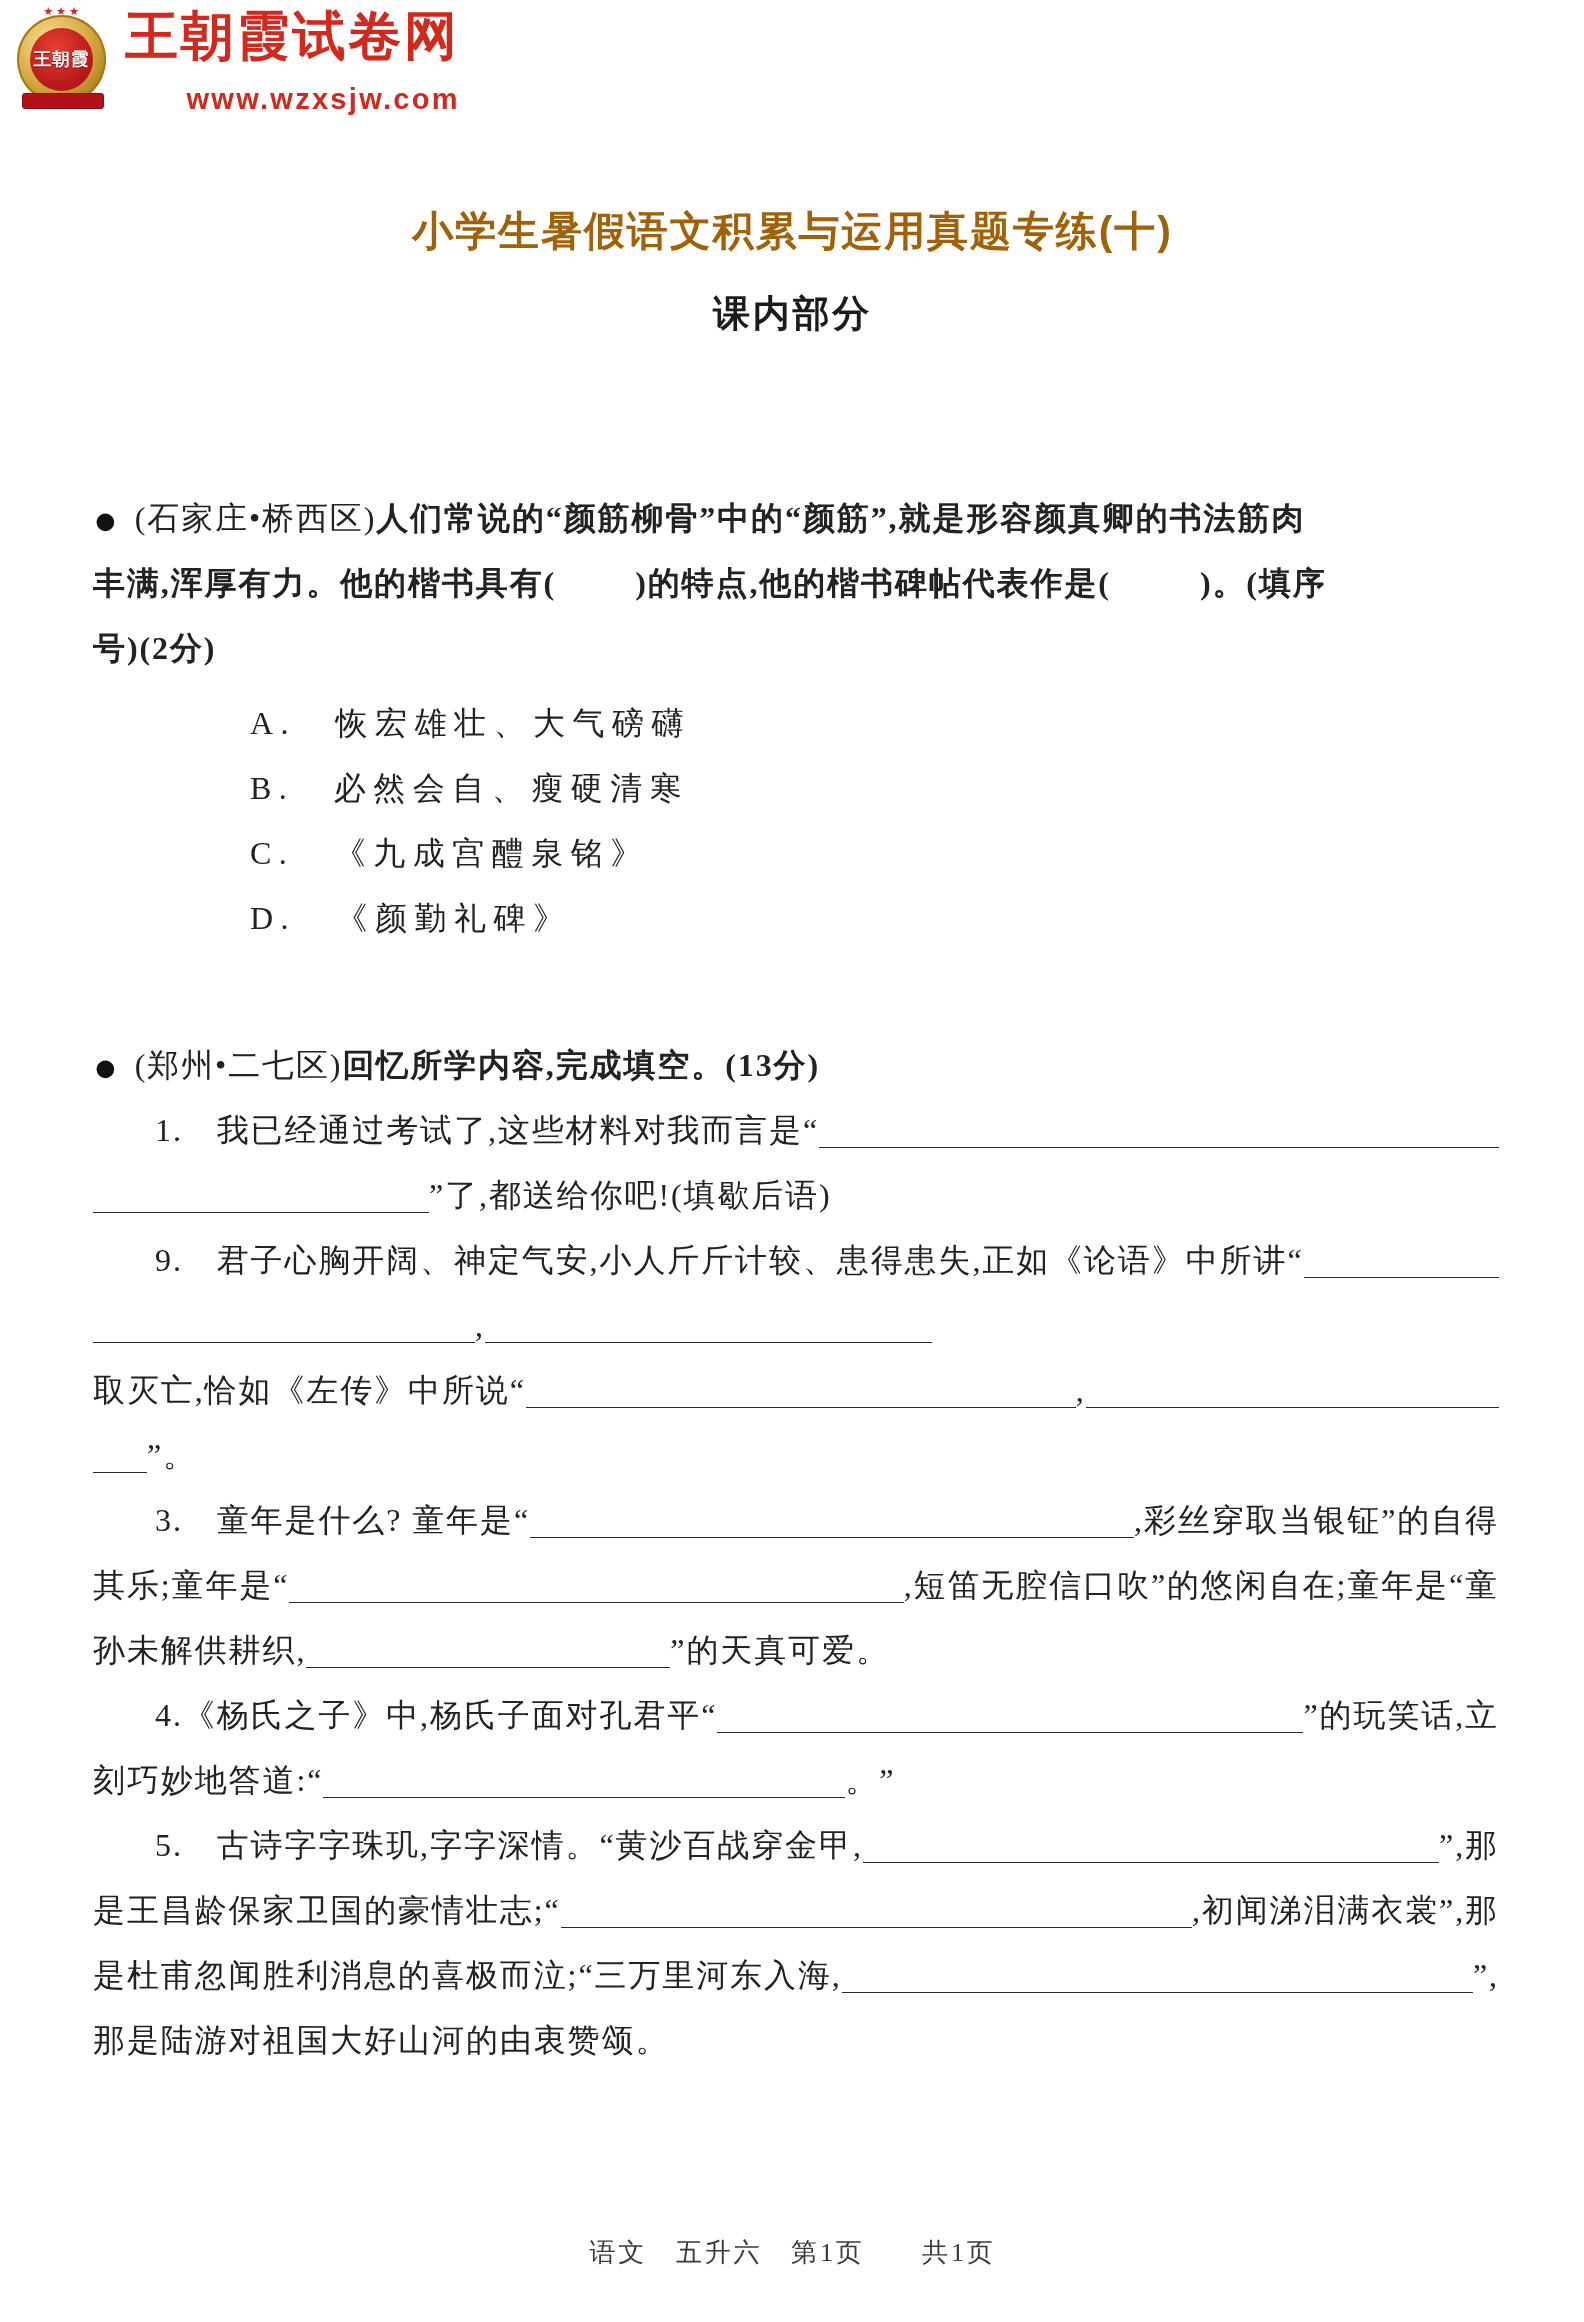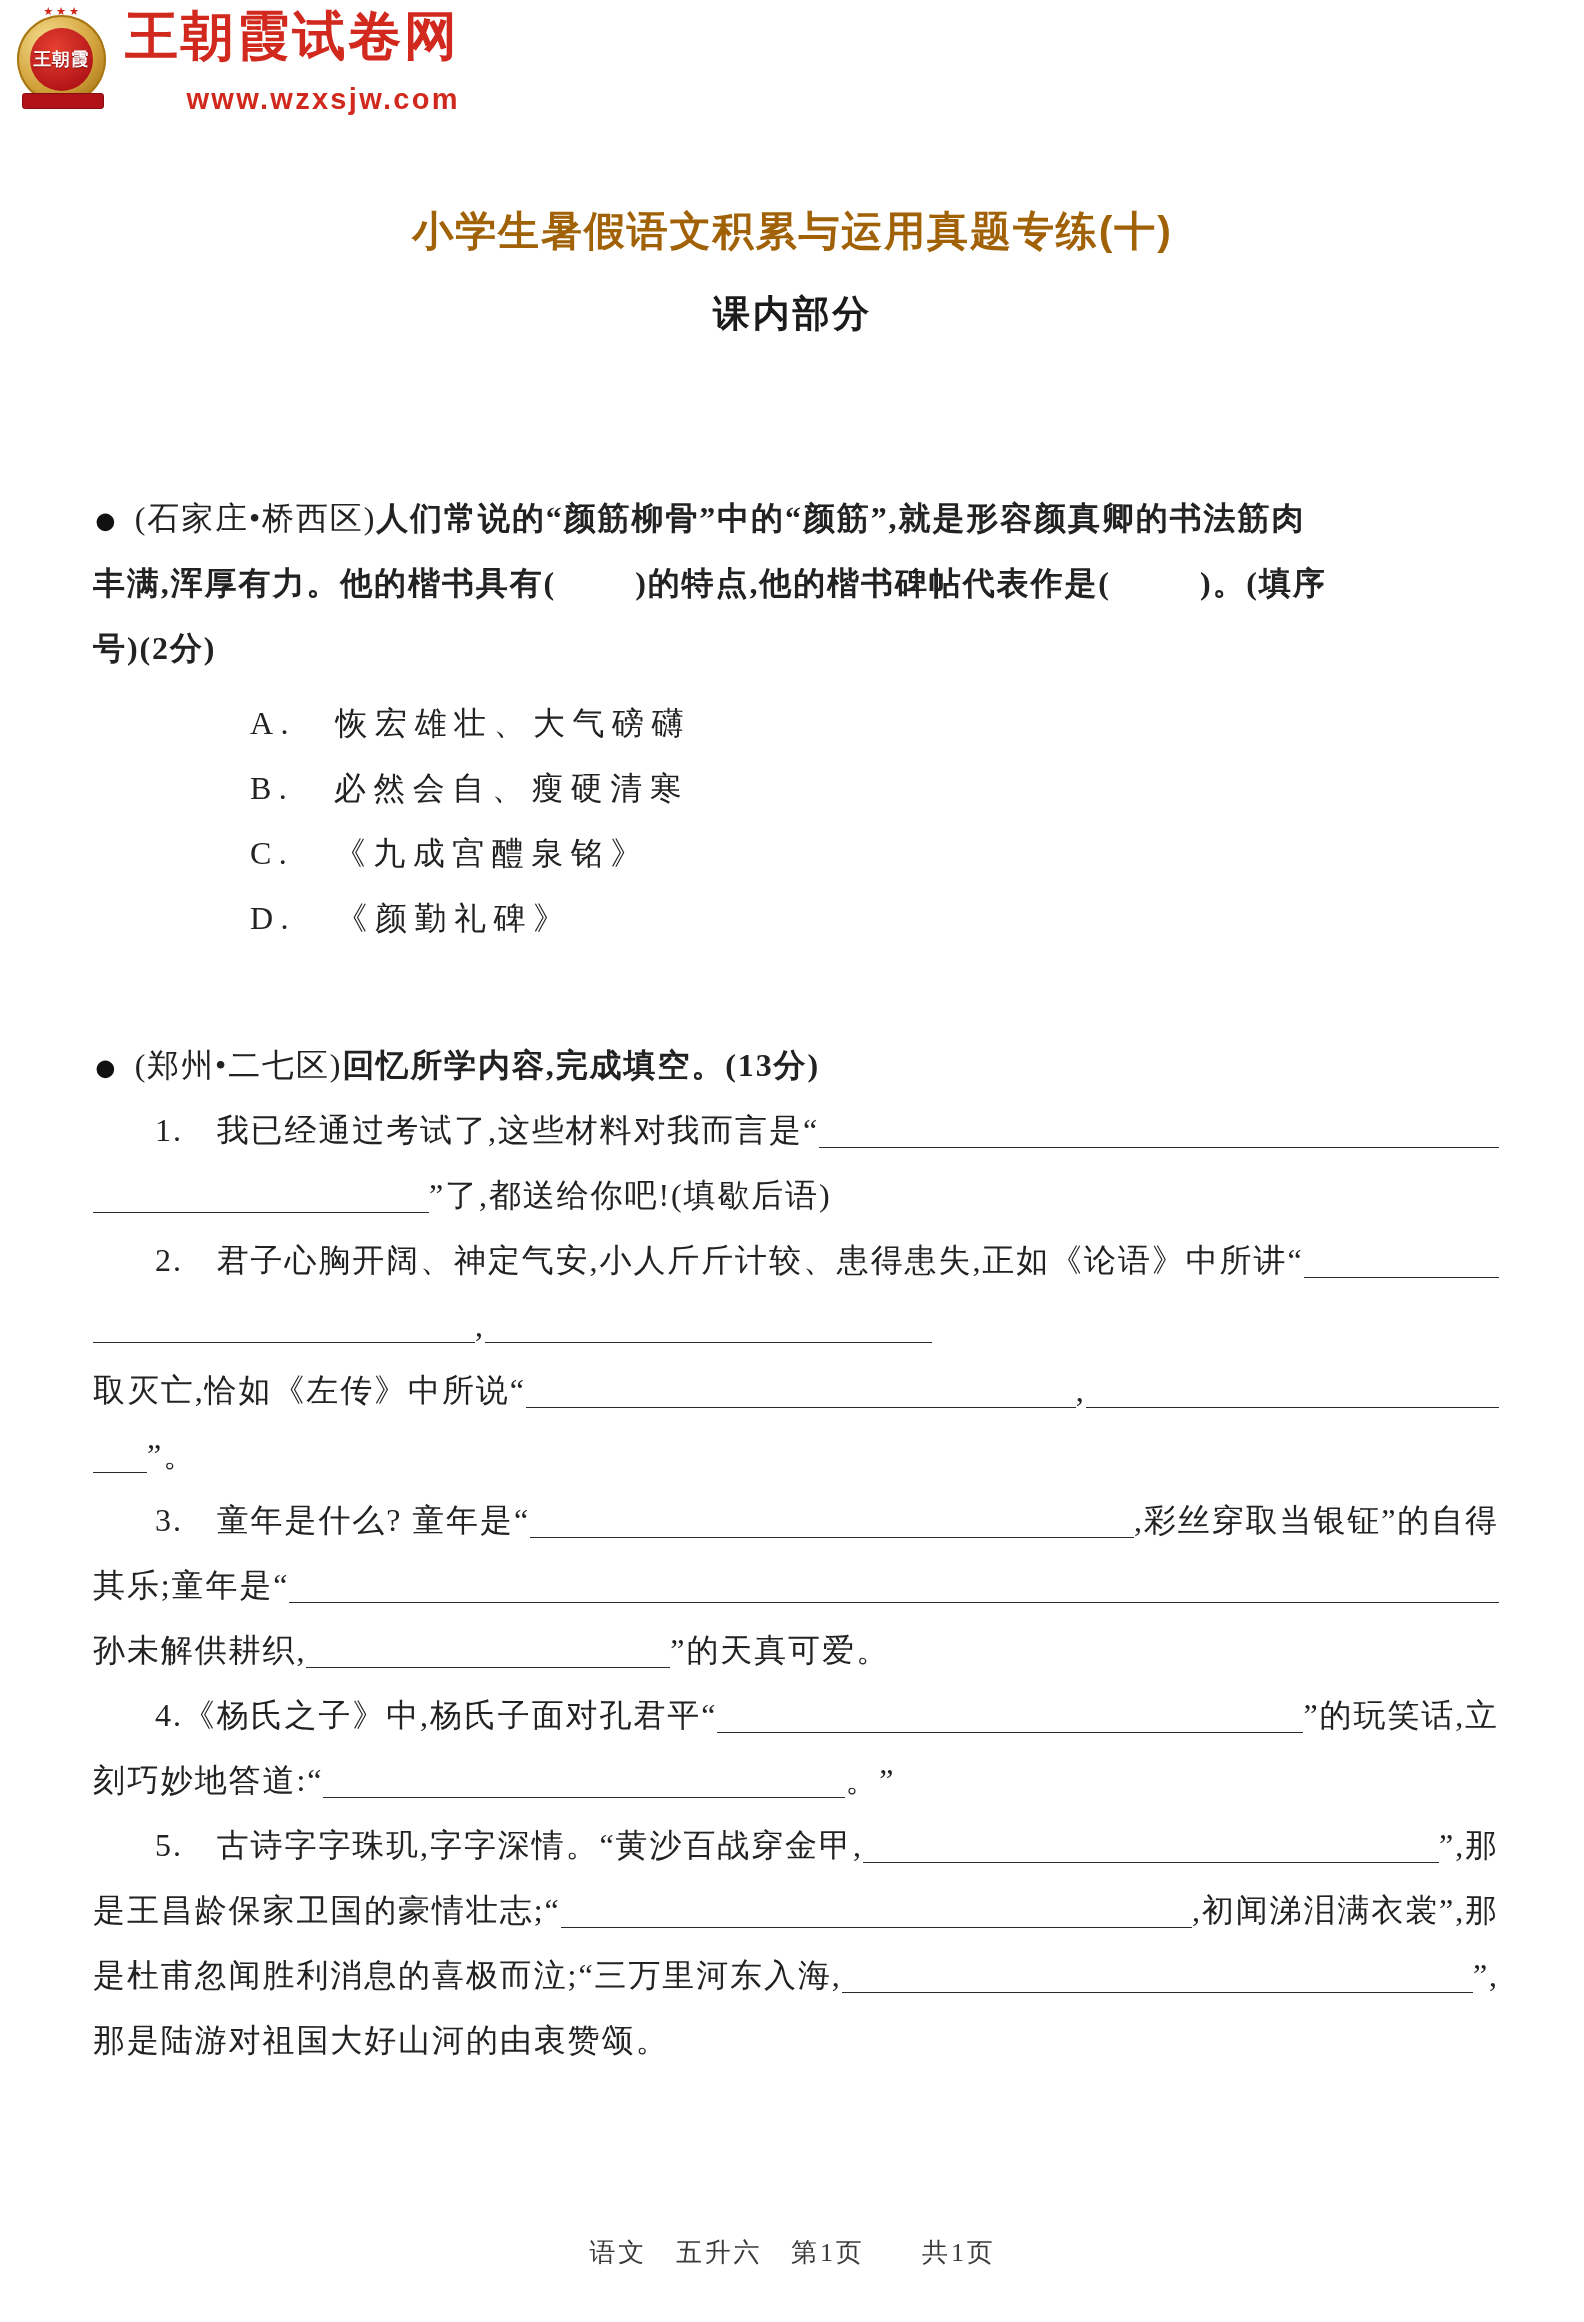--- a/index.html
+++ b/index.html
@@ -115,21 +115,21 @@
       <div id="q2-items">
           <div class="line indent">
             <span class="t">1.　我已经通过考试了,这些材料对我而言是“</span>
             <span class="blank fill"></span>
           </div>
           <div class="line">
             <span class="blank" style="width: 336px;"></span>
             <span class="t">”了,都送给你吧!(填歇后语)</span>
           </div>
           <div class="line indent">
-            <span class="t">2.　君子心胸开阔、神定气安,小人斤斤计较、患得患失,正如《论语》中所讲“</span>
+            <span class="t">9.　君子心胸开阔、神定气安,小人斤斤计较、患得患失,正如《论语》中所讲“</span>
             <span class="blank fill"></span>
           </div>
           <div class="line">
             <span class="blank" style="width: 382px;"></span>
             <span class="t">,</span>
             <span class="blank" style="width: 447px;"></span>
           </div>
           <div class="line">
             <span class="t">取灭亡,恰如《左传》中所说“</span>
             <span class="blank" style="width: 550px;"></span>
@@ -141,20 +141,21 @@
             <span class="t">”。</span>
           </div>
           <div class="line indent">
             <span class="t">3.　童年是什么? 童年是“</span>
             <span class="blank fill"></span>
             <span class="t">,彩丝穿取当银钲”的自得</span>
           </div>
           <div class="line">
             <span class="t">其乐;童年是“</span>
             <span class="blank fill"></span>
+            <span class="t">,短笛无腔信口吹”的悠闲自在;童年是“童</span>
           </div>
           <div class="line">
             <span class="t">孙未解供耕织,</span>
             <span class="blank" style="width: 364px;"></span>
             <span class="t">”的天真可爱。</span>
           </div>
           <div class="line indent">
             <span class="t">4.《杨氏之子》中,杨氏子面对孔君平“</span>
             <span class="blank fill"></span>
             <span class="t">”的玩笑话,立</span>

